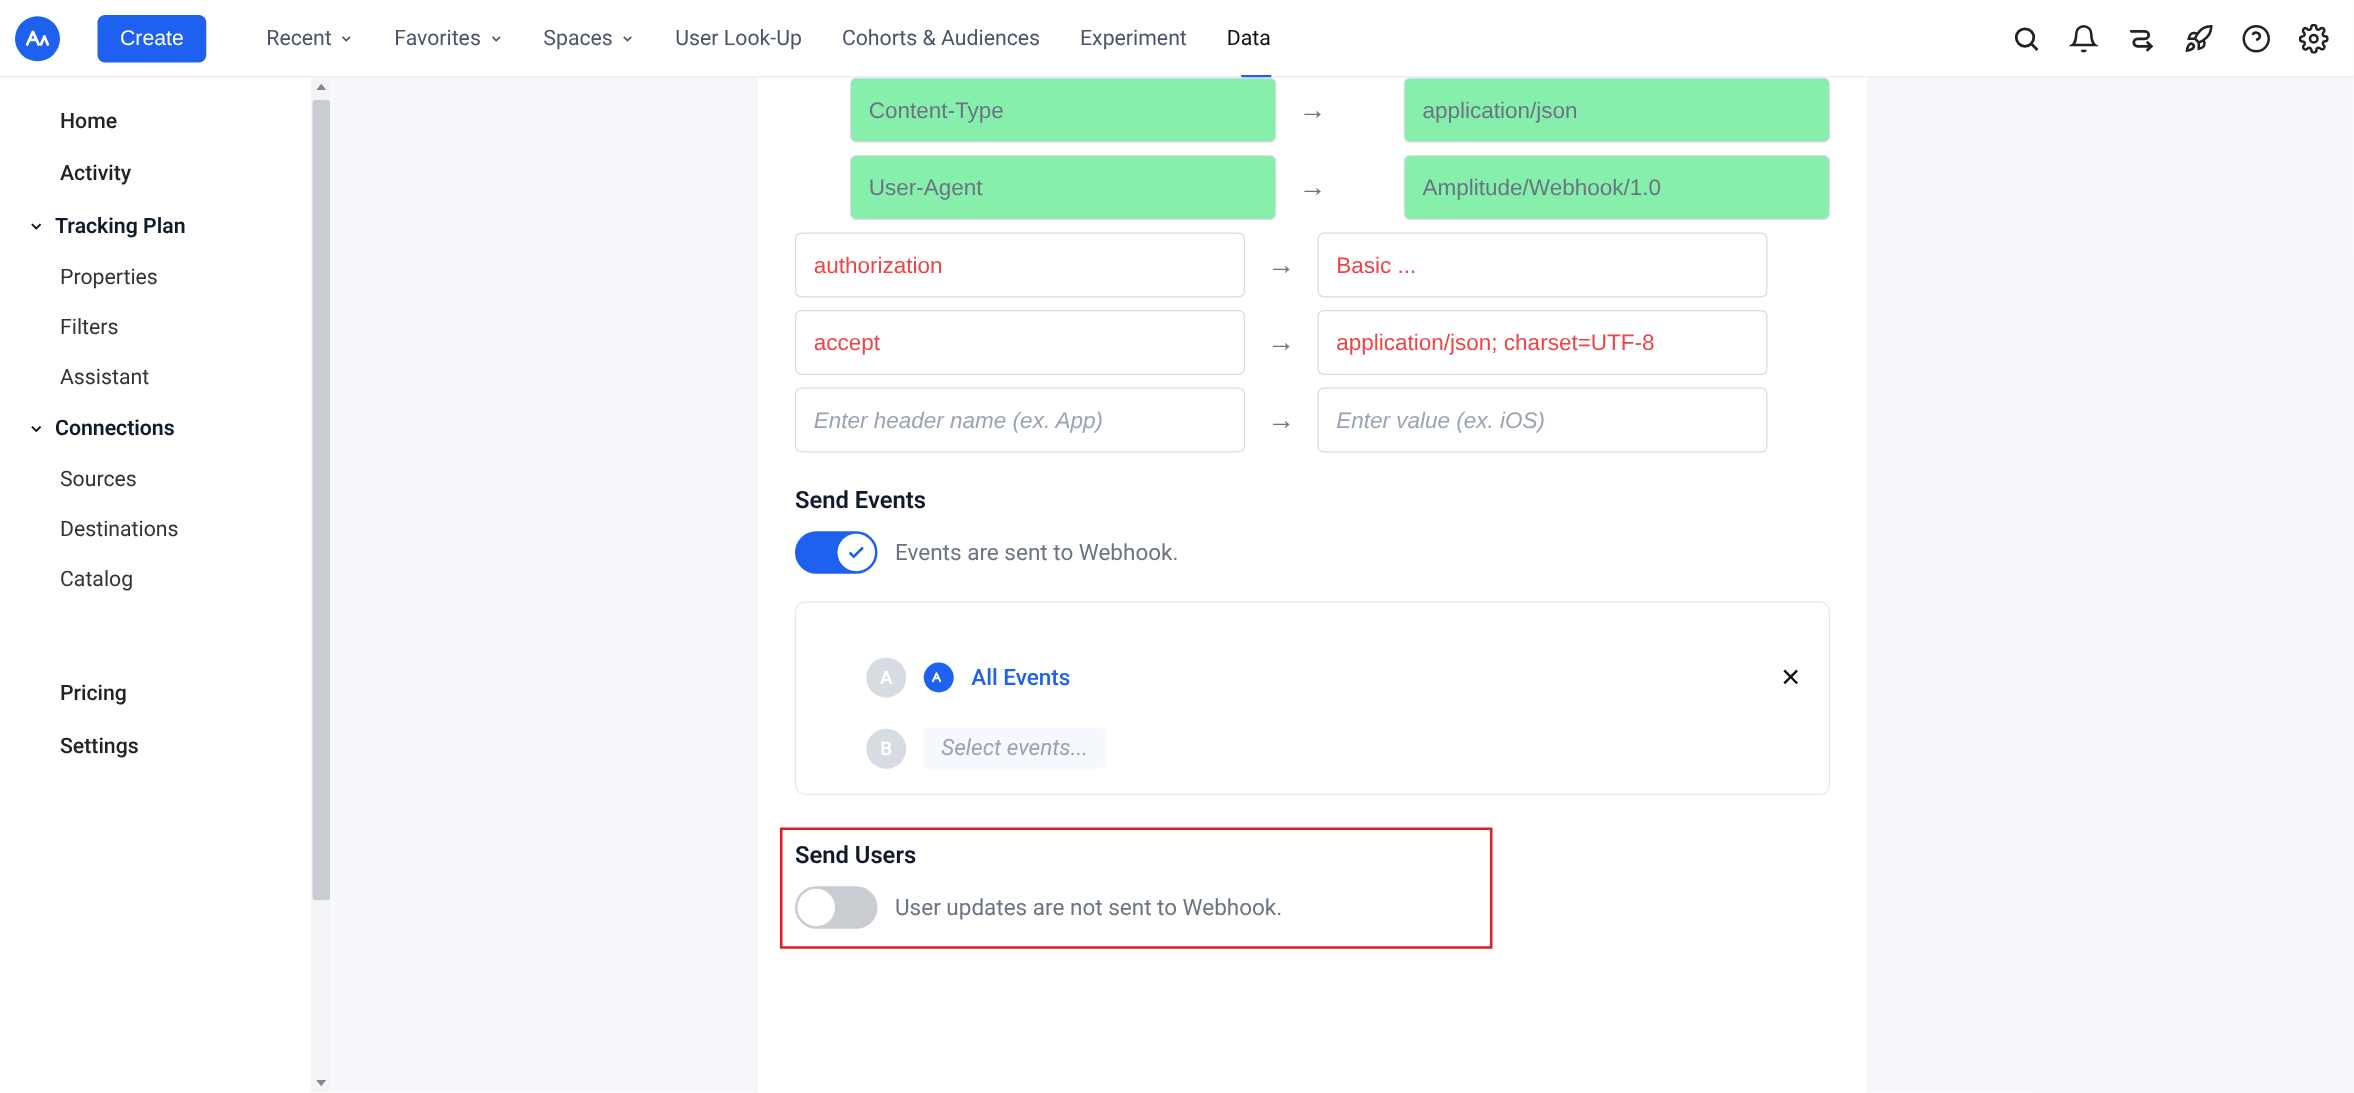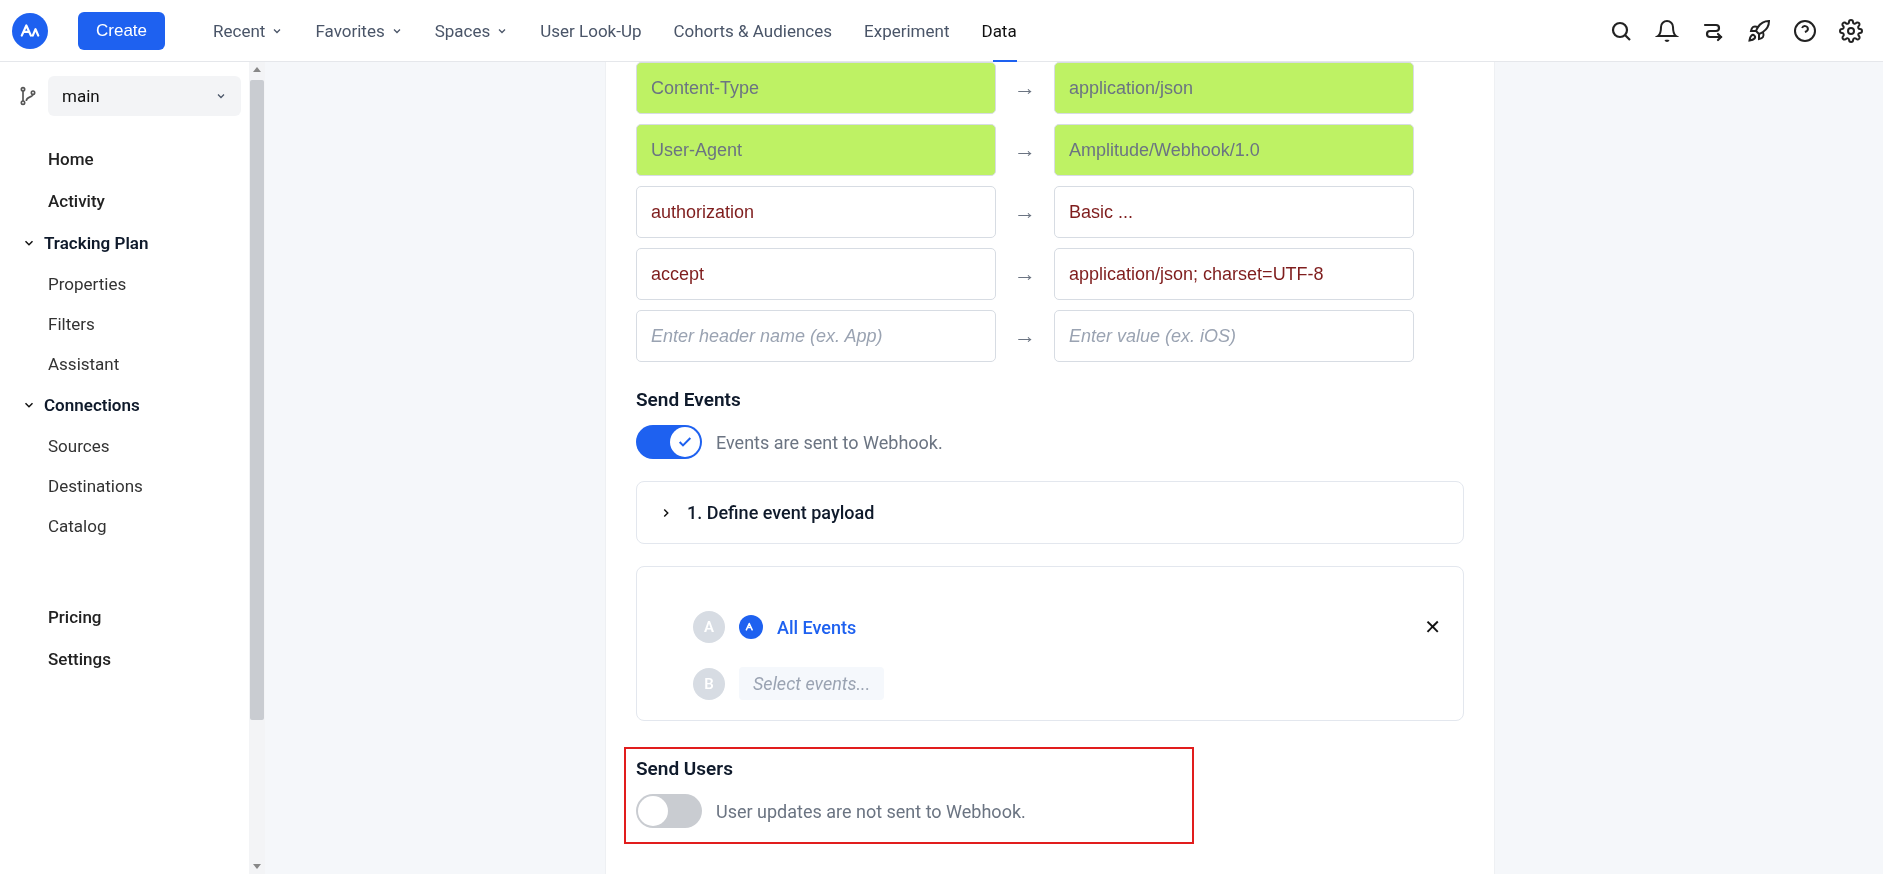--- a/index.html
+++ b/index.html
@@ -37,23 +37,23 @@
 .side-group .gchev { width: 14px; height: 14px; }
 .side-sub { padding: 10px 8px 10px 30px; font-size: 17px; color: #333; cursor: pointer; font-weight: 400;}
 .gap-big { height: 50px; }
 
 .main { flex: 1; background: #f5f7fa; position: relative; overflow: hidden; }
 .panel { position: absolute; left: 340px; top: 0; width: 890px; background: #fff; min-height: 100%; padding: 0 30px 30px 30px; border-left: 1px solid #eef0f3; border-right: 1px solid #eef0f3; }
 
 
 .hdr-row { display: flex; align-items: center; gap: 18px; margin-top: 10px; }
 .hdr-row:first-child { margin-top: 0; }
-.hdr-input { width: 360px; height: 52px; border: 1px solid #d7dce3; border-radius: 5px; padding: 0 14px; font-size: 18px; color: #7f1d1d; background: #fff; }
+.hdr-input { width: 360px; height: 52px; border: 1px solid #d7dce3; border-radius: 5px; padding: 0 14px; font-size: 18px; color: #ef4444; background: #fff; }
 .hdr-input::placeholder { color: #9aa3b2; font-style: italic; }
-.hdr-input.locked { background: #bef264; color: #6b7482; border-color: #d7dce3; }
+.hdr-input.locked { background: #86efac; color: #6b7482; border-color: #d7dce3; margin-left: 44px; }
 .arrow-sep { font-size: 22px; color: #6b7482; }
 
 .section-title { font-size: 19px; font-weight: 600; margin-top: 26px; }
 
 
 .toggle-row { display: flex; align-items: center; gap: 14px; margin-top: 14px; }
 .toggle { width: 66px; height: 34px; border-radius: 17px; position: relative; cursor: pointer; }
 .toggle.on { background: #1e61f0; }
 .toggle.off { background: #c9ccd1; }
 .toggle .knob { position: absolute; top: 2px; width: 30px; height: 30px; border-radius: 50%; background: #fff; display: flex; align-items: center; justify-content: center; }
@@ -162,35 +162,20 @@
           <circle cx="12" cy="12" r="3"></circle>
           <path d="M19.4 15a1.7 1.7 0 0 0 .3 1.8l.1.1a2 2 0 1 1-2.8 2.8l-.1-.1a1.7 1.7 0 0 0-1.8-.3 1.7 1.7 0 0 0-1 1.5V21a2 2 0 1 1-4 0v-.1a1.7 1.7 0 0 0-1.1-1.5 1.7 1.7 0 0 0-1.8.3l-.1.1a2 2 0 1 1-2.8-2.8l.1-.1a1.7 1.7 0 0 0 .3-1.8 1.7 1.7 0 0 0-1.5-1H3a2 2 0 1 1 0-4h.1a1.7 1.7 0 0 0 1.5-1.1 1.7 1.7 0 0 0-.3-1.8l-.1-.1a2 2 0 1 1 2.8-2.8l.1.1a1.7 1.7 0 0 0 1.8.3H9a1.7 1.7 0 0 0 1-1.5V3a2 2 0 1 1 4 0v.1a1.7 1.7 0 0 0 1 1.5 1.7 1.7 0 0 0 1.8-.3l.1-.1a2 2 0 1 1 2.8 2.8l-.1.1a1.7 1.7 0 0 0-.3 1.8V9c.3.6.9 1 1.5 1H21a2 2 0 1 1 0 4h-.1a1.7 1.7 0 0 0-1.5 1z"></path>
         </svg>
     </div>
   </div>
 </div>
 
 <div class="layout">
 
   <div class="sidebar">
-    <div class="branch-row">
-      <svg class="branch-icon" viewBox="0 0 24 24" fill="none" stroke="currentColor" stroke-width="2">
-          <circle cx="6" cy="4" r="2"></circle>
-          <circle cx="6" cy="20" r="2"></circle>
-          <circle cx="18" cy="8" r="2"></circle>
-          <path d="M6 6v12"></path>
-          <path d="M18 10c0 4-8 2-8 8"></path>
-        </svg>
-      <div class="branch-select">
-        <span>main</span>
-        <svg class="chev" viewBox="0 0 24 24" fill="none" stroke="#4a5568" stroke-width="2.5">
-            <polyline points="6 9 12 15 18 9"></polyline>
-          </svg>
-      </div>
-    </div>
 
     <div class="side-item">Home</div>
     <div class="side-item">Activity</div>
 
     <div class="side-group">
       <svg class="gchev" viewBox="0 0 24 24" fill="none" stroke="#111" stroke-width="2.5">
           <polyline points="6 9 12 15 18 9"></polyline>
         </svg>
       <span>Tracking Plan</span>
     </div>
@@ -257,28 +242,20 @@
         <div class="toggle on">
           <div class="knob">
             <svg viewBox="0 0 24 24" fill="none" stroke="currentColor" stroke-width="3">
                 <polyline points="20 6 9 17 4 12"></polyline>
               </svg>
           </div>
         </div>
         <div class="toggle-label">Events are sent to Webhook.</div>
       </div>
 
-      <div class="card">
-        <div class="card-head">
-          <svg class="card-chev" viewBox="0 0 24 24" fill="none" stroke="#111" stroke-width="2.5">
-              <polyline points="9 6 15 12 9 18"></polyline>
-            </svg>
-          <span>1. Define event payload</span>
-        </div>
-      </div>
 
       <div class="card">
 
         <div class="filter-row">
           <div class="letter-badge">A</div>
           <div class="amp-badge">
             <svg viewBox="0 0 24 24" fill="none" stroke="#fff" stroke-width="2.6" stroke-linecap="round" stroke-linejoin="round">
                 <path d="M4 17 L9 6 L14 17 M6 13 H12"></path>
               </svg>
           </div>

